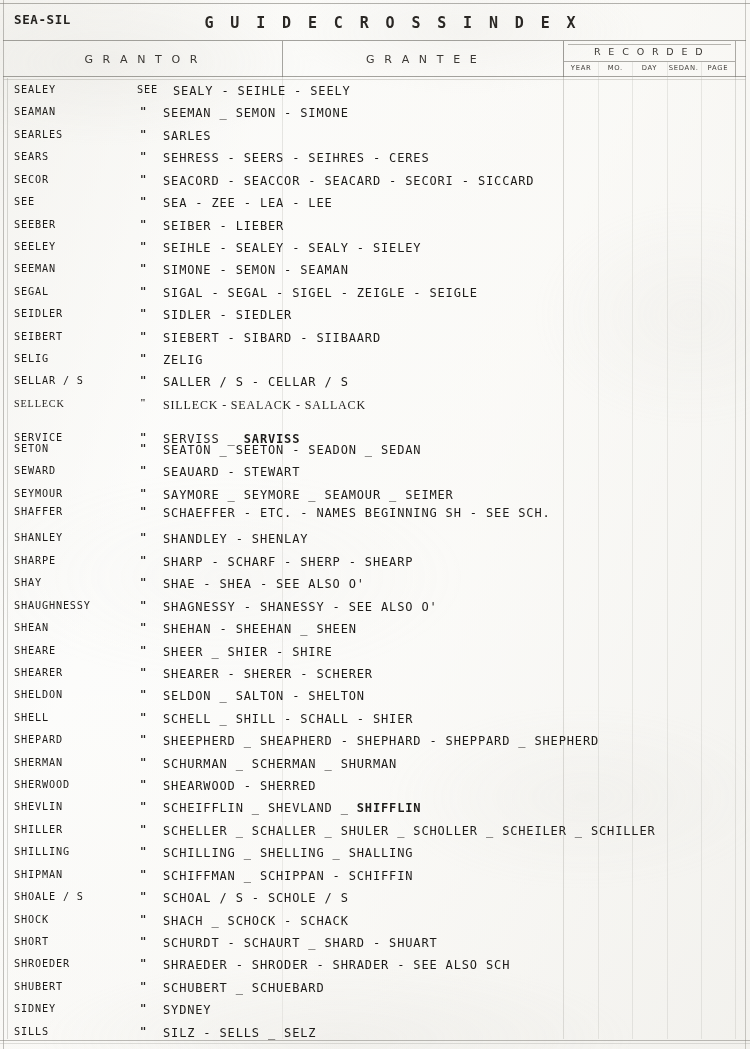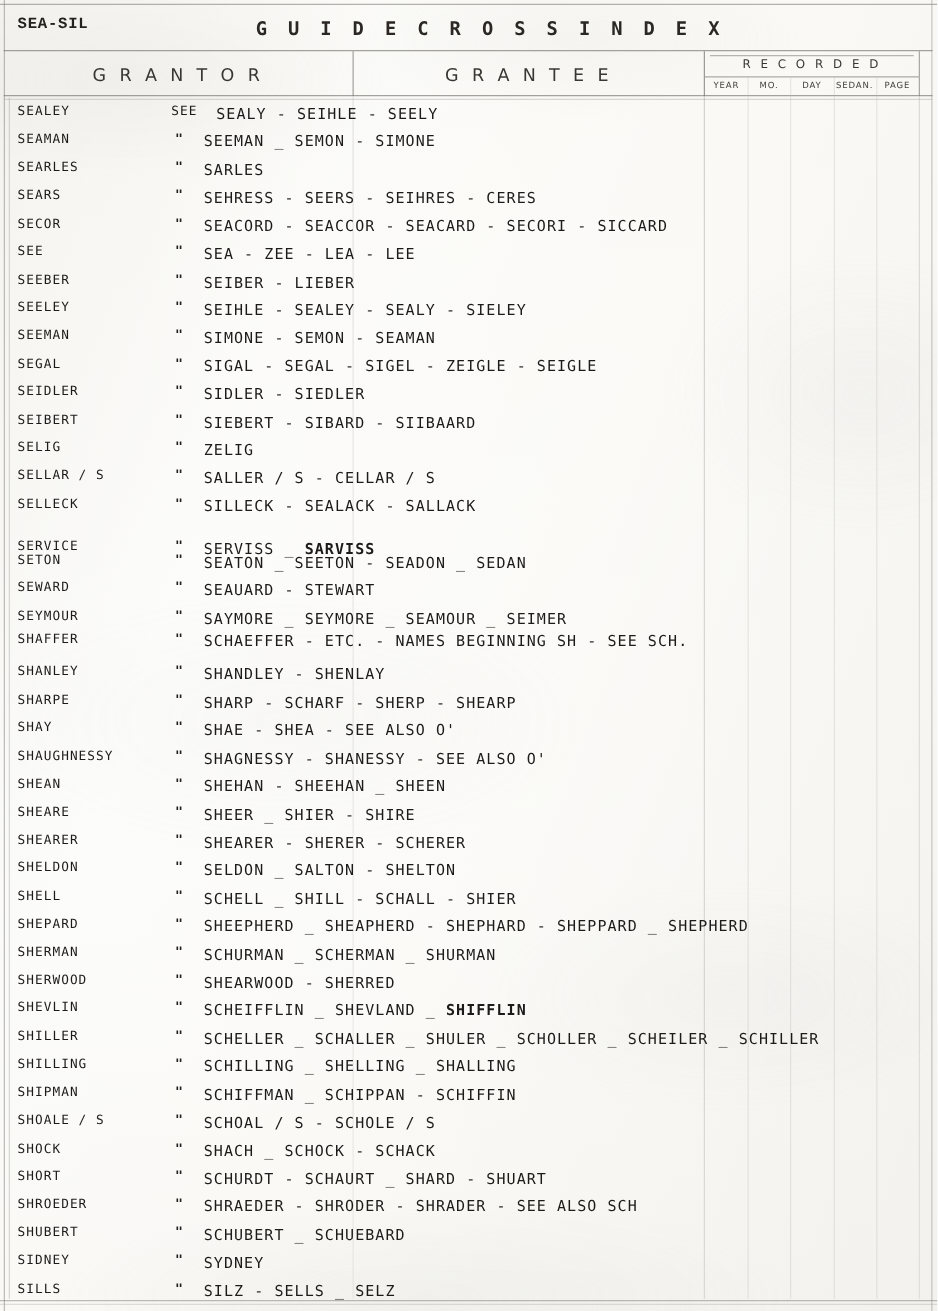--- a/index.html
+++ b/index.html
@@ -104,39 +104,38 @@
   
   .corner-id {
     position: absolute;
     left: 14px;
     top: 12px;
     font-size: 12.5px;
     letter-spacing: .6px;
     color: #24221f;
     font-weight: 700;
     white-space: nowrap;
-    font-family: Liberation Mono, monospace;
   }
   .doc-title {
     position: absolute;
     left: 0; right: 0;
     top: 14px;
     text-align: center;
     font-size: 15px;
     letter-spacing: 3.9px;
     color: #2a2724;
     font-weight: 700;
     padding-left: 34px;
     white-space: nowrap;
   }
 
   .col-head {
     position: absolute;
     font-family: "DejaVu Sans", "Liberation Sans", sans-serif;
-    font-size: 14px;
+    font-size: 11px;
     letter-spacing: 3.1px;
     color: #3a3733;
     white-space: nowrap;
   }
   .col-head.grantor  { left: 3px;   width: 279px; top: 53px; text-align: center; }
   .col-head.grantee  { left: 283px; width: 280px; top: 53px; text-align: center; }
   .col-head.recorded { left: 564px; width: 171px; top: 46px; text-align: center; font-size: 9.5px; letter-spacing: 2.4px; }
 
   .sub-head {
     position: absolute;
@@ -306,21 +305,21 @@
       <div class="row" style="top: 353.04px;">
         <div class="grantor-name">SELIG</div>
         <div class="ditto">"</div>
         <div class="grantee-names">ZELIG</div>
       </div>
       <div class="row" style="top: 375.46px;">
         <div class="grantor-name">SELLAR / S</div>
         <div class="ditto">"</div>
         <div class="grantee-names">SALLER / S - CELLAR / S</div>
       </div>
-      <div class="row" style="top: 397.88px;">
+      <div class="row" style="top: 397.88px; font-family: Liberation Serif, serif;">
         <div class="grantor-name">SELLECK</div>
         <div class="ditto">"</div>
         <div class="grantee-names">SILLECK - SEALACK - SALLACK</div>
       </div>
       <div class="row" style="top: 432px;">
         <div class="grantor-name">SERVICE</div>
         <div class="ditto">"</div>
         <div class="grantee-names">SERVISS _ <b>SARVISS</b></div>
       </div>
       <div class="row" style="top: 442.72px;">

